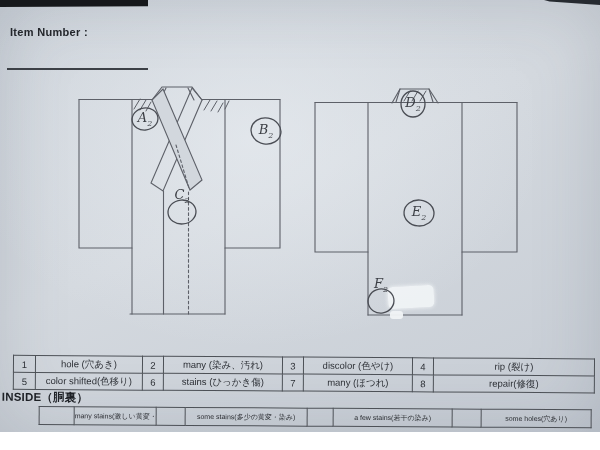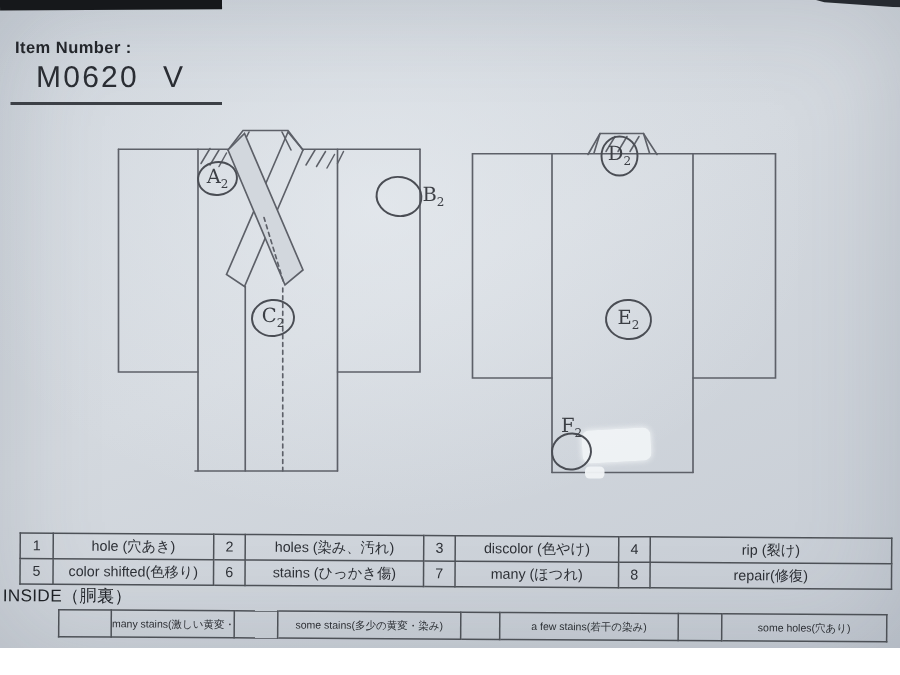--- a/index.html
+++ b/index.html
@@ -25,40 +25,39 @@
   svg.diagram{position:absolute;left:0;top:0;}
   svg.diagram path, svg.diagram ellipse{fill:none;stroke:#5d6068;stroke-width:1.1;stroke-linecap:round;}
   svg.diagram path.overband{fill:#d2d7dd;}
   svg.diagram path.dashed{stroke-dasharray:2.6 2.6;}
   svg.diagram path.hatch{stroke-width:1;}
   svg.diagram ellipse.pencil{stroke:#4a4d54;stroke-width:1.3;}
   
   .whiteout-big{position:absolute;left:388px;top:286px;width:46px;height:22px;background:rgba(241,244,246,0.92);border-radius:5px;transform:rotate(-3deg);box-shadow:0 0 4px rgba(250,252,253,0.9);}
   .whiteout-small{position:absolute;left:390px;top:311px;width:13px;height:8px;background:rgba(240,243,245,0.95);border-radius:3px;}
   
-  .zone-label{position:absolute;transform:translate(-50%,-50%);font-family:"DejaVu Serif","Liberation Serif",serif;font-size:13px;color:#3c3f45;white-space:nowrap;}
+  .zone-label{position:absolute;transform:translate(-50%,-50%);font-family:"DejaVu Serif","Liberation Serif",serif;font-style:italic;font-size:13px;color:#3c3f45;white-space:nowrap;}
   .zone-label sub{font-size:8px;}
   
   .tables{position:absolute;left:0;top:0;width:600px;transform:rotate(0.35deg);transform-origin:40px 360px;}
   table.legend{position:absolute;left:13px;top:355px;border-collapse:collapse;table-layout:fixed;width:581px;}
   table.legend td{border:1px solid #4d5157;height:16px;padding:0;text-align:center;font-size:9.5px;color:#2d3036;white-space:nowrap;overflow:hidden;}
-  .inside-title{position:absolute;left:2px;top:390px;font-size:11.5px;font-weight:normal;color:#1e2126;letter-spacing:0.2px;}
+  .inside-title{position:absolute;left:2px;top:390px;font-size:11.5px;font-weight:bold;color:#1e2126;letter-spacing:0.2px;}
   table.inside{position:absolute;left:39px;top:406px;border-collapse:collapse;table-layout:fixed;width:552px;}
   table.inside td{border:1px solid #4d5157;height:17px;padding:0;text-align:center;font-size:7px;color:#2b2e33;white-space:nowrap;overflow:hidden;}
 </style>
 </head>
 <body>
 
 <div id="page">
 
   <div class="edge-bar-tl"></div>
   <div class="edge-sliver-tr"></div>
 
   <div class="item-label">Item Number :</div>
-  <div class="item-value"><span>M0620</span><span class="suffix">V</span></div>
   <div class="item-underline"></div>
 
   <div class="whiteout-big"></div>
 
   <svg class="diagram" width="600" height="450" viewBox="0 0 600 450">
     <g>
 
       <path d="M79,99.5 H152 M202,99.5 H280"></path>
 
       <path d="M79,99.5 V248 H132"></path>
@@ -104,22 +103,22 @@
 
       <ellipse class="pencil" cx="413" cy="104" rx="12" ry="13"></ellipse>
       <ellipse class="pencil" cx="419" cy="213" rx="15" ry="13" transform="rotate(5 419 213)"></ellipse>
       <ellipse class="pencil" cx="381" cy="301" rx="13" ry="12" transform="rotate(-10 381 301)"></ellipse>
     </g>
   </svg>
 
   <div class="whiteout-small"></div>
 
   <div class="zone-label" style="left:145px;top:119px;"><span>A</span><sub>2</sub></div>
-  <div class="zone-label" style="left:266px;top:131px;margin-left:23px;"><span>B</span><sub>2</sub></div>
-  <div class="zone-label" style="left:182px;top:212px;"><span>C</span><sub>2</sub></div>
+  <div class="zone-label" style="left:266px;top:131px;"><span>B</span><sub>2</sub></div>
+  <div class="zone-label" style="left:182px;top:196px;"><span>C</span><sub>2</sub></div>
   <div class="zone-label" style="left:413px;top:104px;"><span>D</span><sub>2</sub></div>
   <div class="zone-label" style="left:419px;top:213px;"><span>E</span><sub>2</sub></div>
   <div class="zone-label" style="left:381px;top:285px;"><span>F</span><sub>2</sub></div>
 
   <div class="tables">
     <table class="legend">
       <colgroup>
         <col style="width:22px">
           <col style="width:107px">
           <col style="width:21px">
@@ -127,21 +126,21 @@
         <col style="width:21px">
           <col style="width:109px">
           <col style="width:21px">
           <col style="width:161px">
       </colgroup>
       <tbody>
           <tr>
         <td>1</td>
         <td>hole (穴あき)</td>
         <td>2</td>
-        <td>holes (染み、汚れ)</td>
+        <td>many (染み、汚れ)</td>
         <td>3</td>
         <td>discolor (色やけ)</td>
         <td>4</td>
         <td>rip (裂け)</td>
       </tr>
       <tr>
         <td>5</td>
         <td>color shifted(色移り)</td>
         <td>6</td>
         <td>stains (ひっかき傷)</td>

